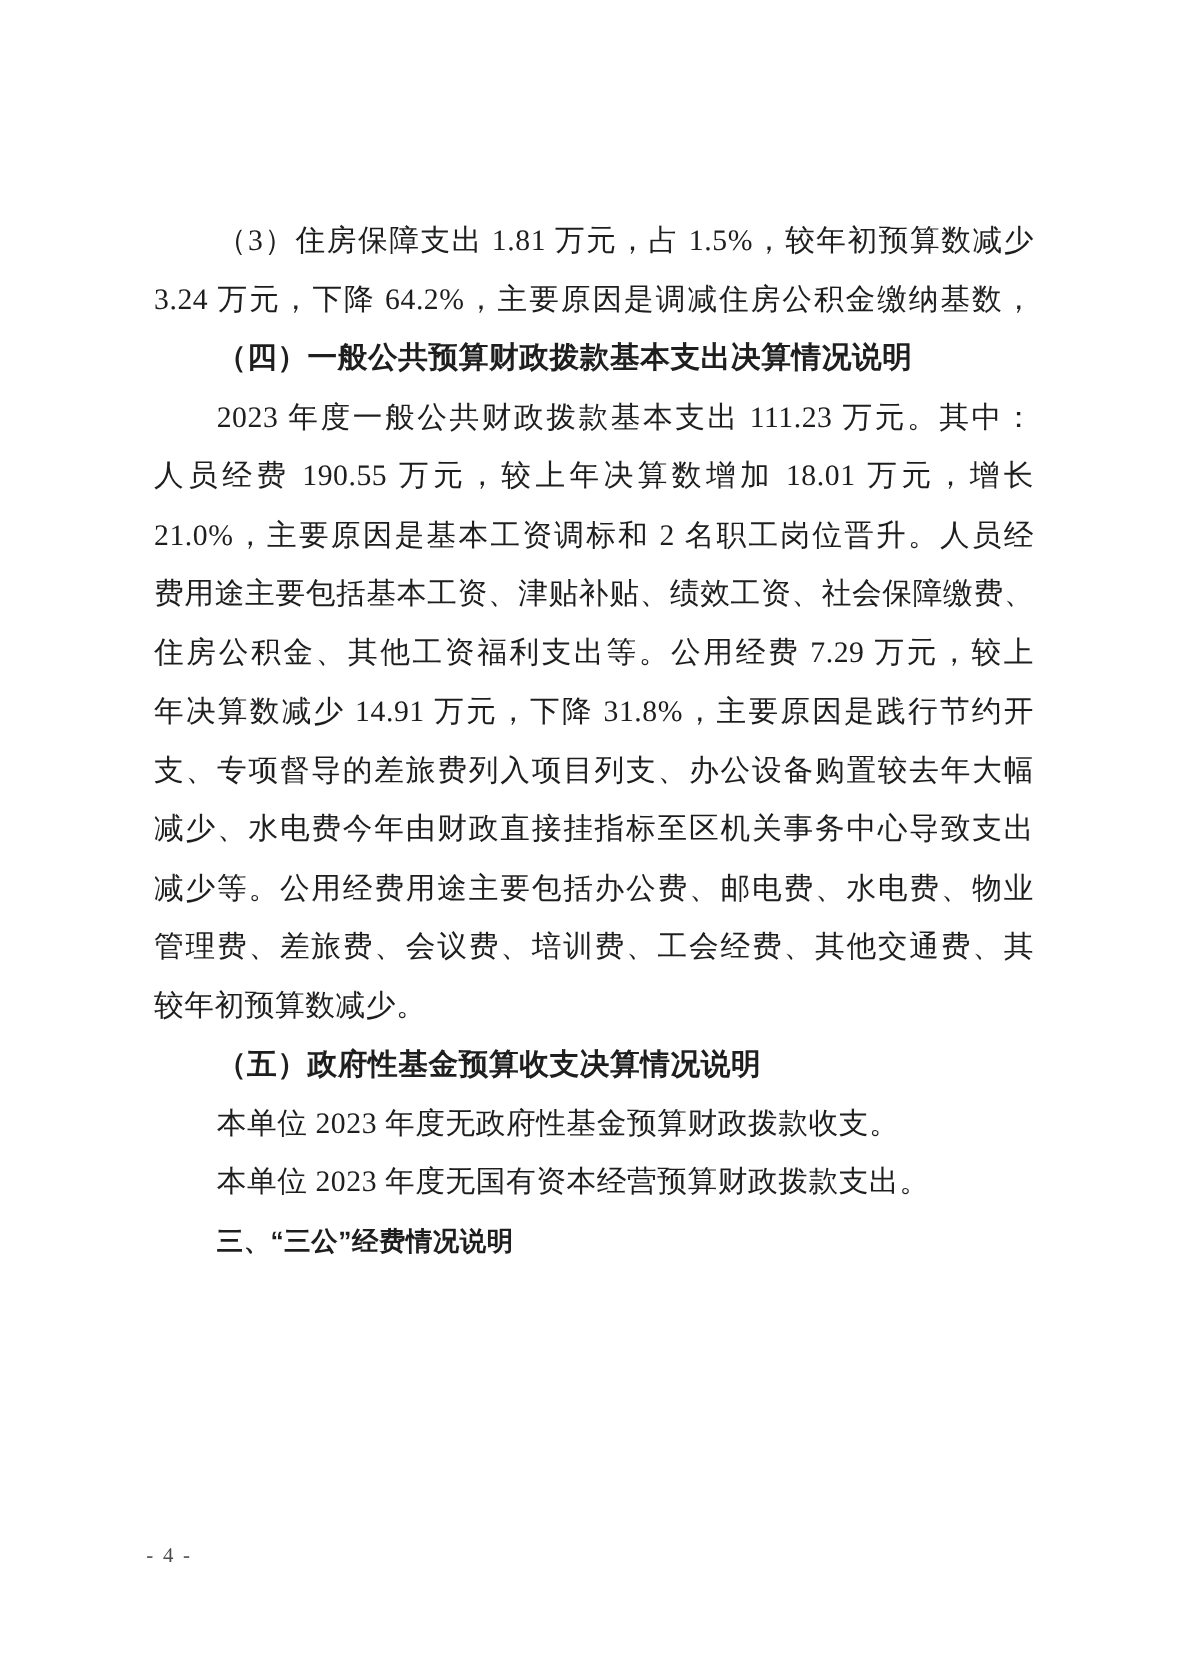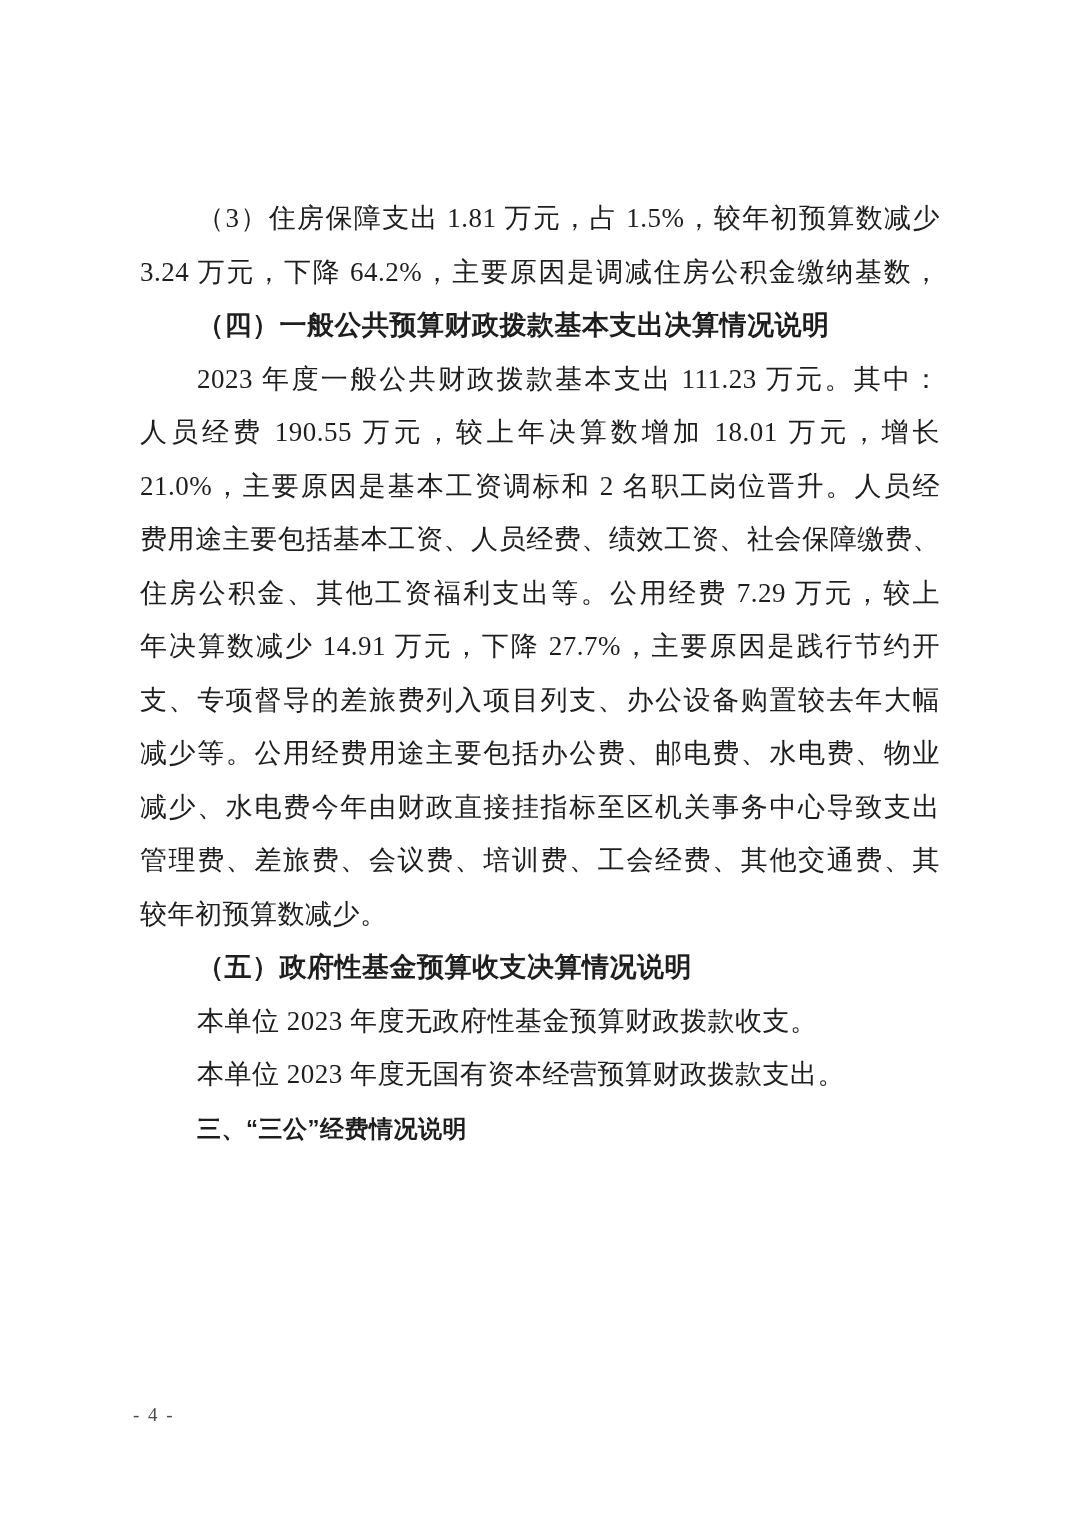--- a/index.html
+++ b/index.html
@@ -64,26 +64,26 @@
 <body>
 
 <div class="page">
   <div class="content">
     <div class="line indent fill">（3）住房保障支出 1.81 万元，占 1.5%，较年初预算数减少</div>
     <div class="line fill">3.24 万元，下降 64.2%，主要原因是调减住房公积金缴纳基数，</div>
     <div class="line indent h-serif">（四）一般公共预算财政拨款基本支出决算情况说明</div>
     <div class="line indent fill">2023 年度一般公共财政拨款基本支出 111.23 万元。其中：</div>
     <div class="line fill">人员经费 190.55 万元，较上年决算数增加 18.01 万元，增长</div>
     <div class="line fill">21.0%，主要原因是基本工资调标和 2 名职工岗位晋升。人员经</div>
-    <div class="line fill">费用途主要包括基本工资、人员经费、绩效工资、社会保障缴费、</div>
+    <div class="line fill">费用途主要包括基本工资、津贴补贴、绩效工资、社会保障缴费、</div>
     <div class="line fill">住房公积金、其他工资福利支出等。公用经费 7.29 万元，较上</div>
-    <div class="line fill">年决算数减少 14.91 万元，下降 27.7%，主要原因是践行节约开</div>
+    <div class="line fill">年决算数减少 14.91 万元，下降 31.8%，主要原因是践行节约开</div>
     <div class="line fill">支、专项督导的差旅费列入项目列支、办公设备购置较去年大幅</div>
+    <div class="line fill">减少、水电费今年由财政直接挂指标至区机关事务中心导致支出</div>
     <div class="line fill">减少等。公用经费用途主要包括办公费、邮电费、水电费、物业</div>
-    <div class="line fill">减少、水电费今年由财政直接挂指标至区机关事务中心导致支出</div>
     <div class="line fill">管理费、差旅费、会议费、培训费、工会经费、其他交通费、其</div>
     <div class="line">较年初预算数减少。</div>
     <div class="line indent h-serif">（五）政府性基金预算收支决算情况说明</div>
     <div class="line indent">本单位 2023 年度无政府性基金预算财政拨款收支。</div>
     <div class="line indent">本单位 2023 年度无国有资本经营预算财政拨款支出。</div>
     <div class="line indent h-sans">三、“三公”经费情况说明</div>
   </div>
   <div class="page-number">- 4 -</div>
 </div>
 

